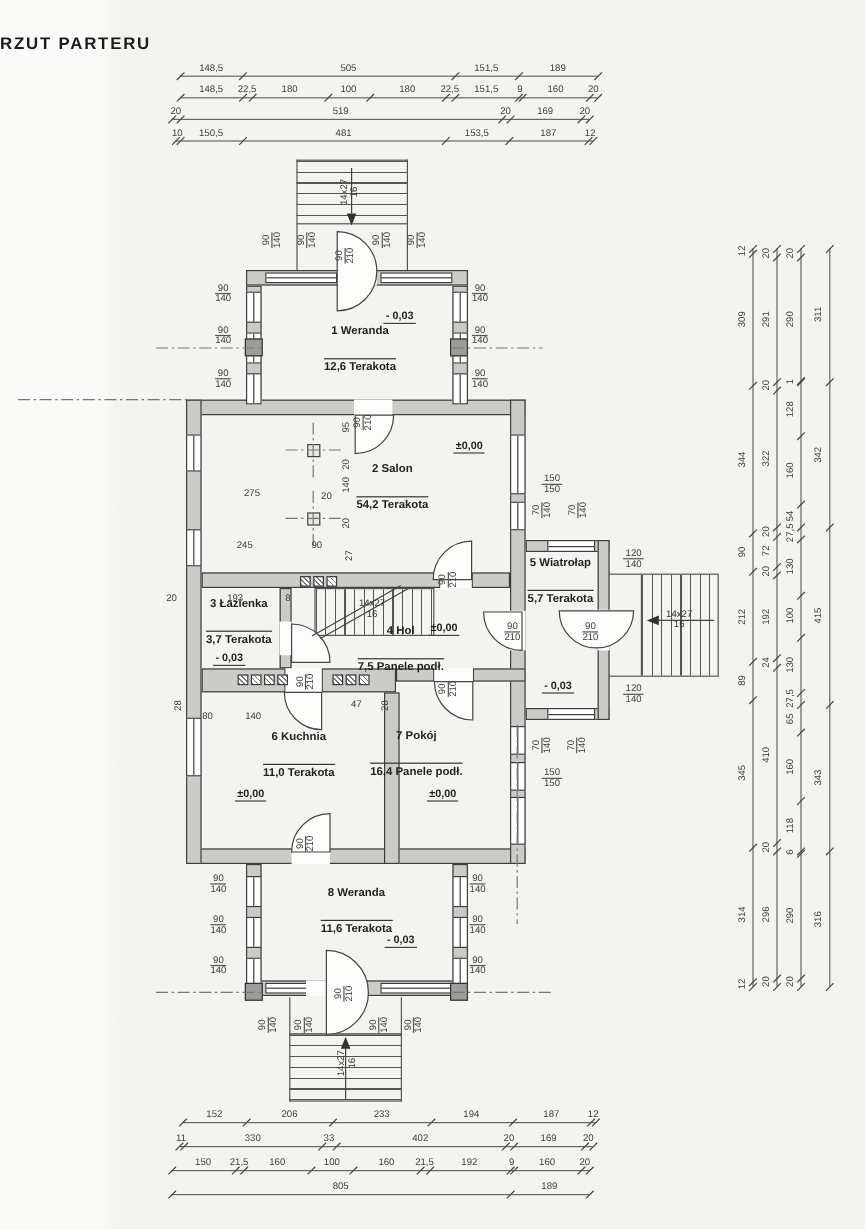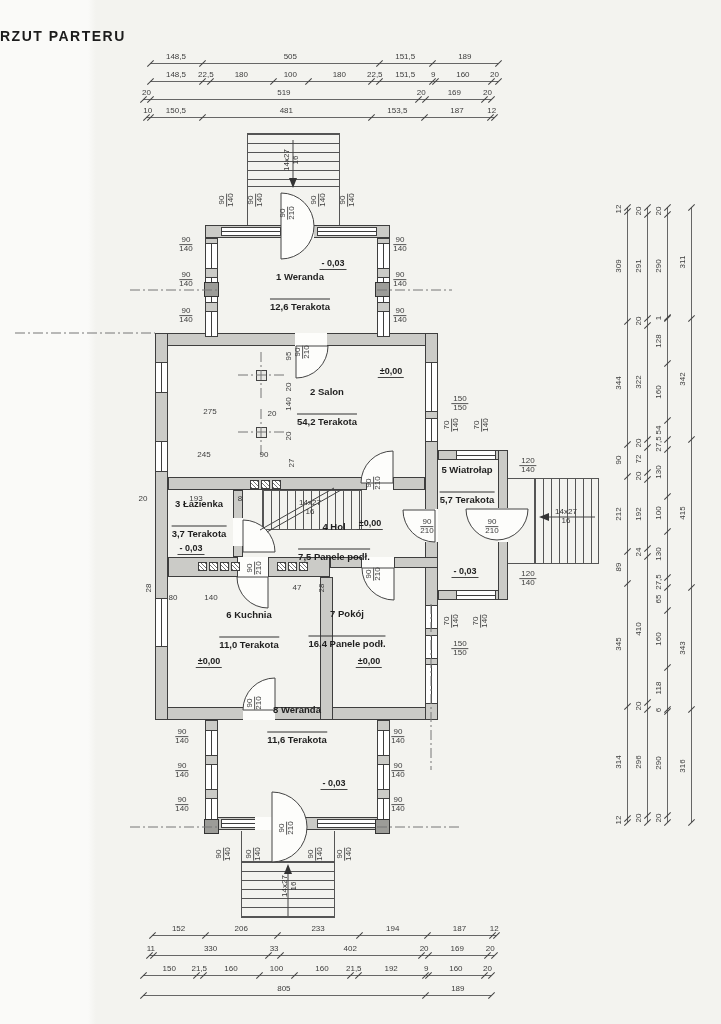--- a/index.html
+++ b/index.html
@@ -596,21 +596,21 @@
         <span class="d">5,7 Terakota</span>
       </div>
       <div class="room" style="left: 249px; top: 629px;">
         <span class="n">6 Kuchnia</span>
         <span class="d">11,0 Terakota</span>
       </div>
       <div class="room" style="left: 347px; top: 628px;">
         <span class="n">7 Pokój</span>
         <span class="d">16,4 Panele podł.</span>
       </div>
-      <div class="room" style="left: 297px; top: 724px;">
+      <div class="room" style="left: 297px; top: 759px;">
         <span class="n">8 Weranda</span>
         <span class="d">11,6 Terakota</span>
       </div>
       <div class="level" style="left: 333px; top: 264px;">- 0,03</div>
       <div class="level" style="left: 391px; top: 372px;">±0,00</div>
       <div class="level" style="left: 191px; top: 549px;">- 0,03</div>
       <div class="level" style="left: 370px; top: 524px;">±0,00</div>
       <div class="level" style="left: 465px; top: 572px;">- 0,03</div>
       <div class="level" style="left: 209px; top: 662px;">±0,00</div>
       <div class="level" style="left: 369px; top: 662px;">±0,00</div>

